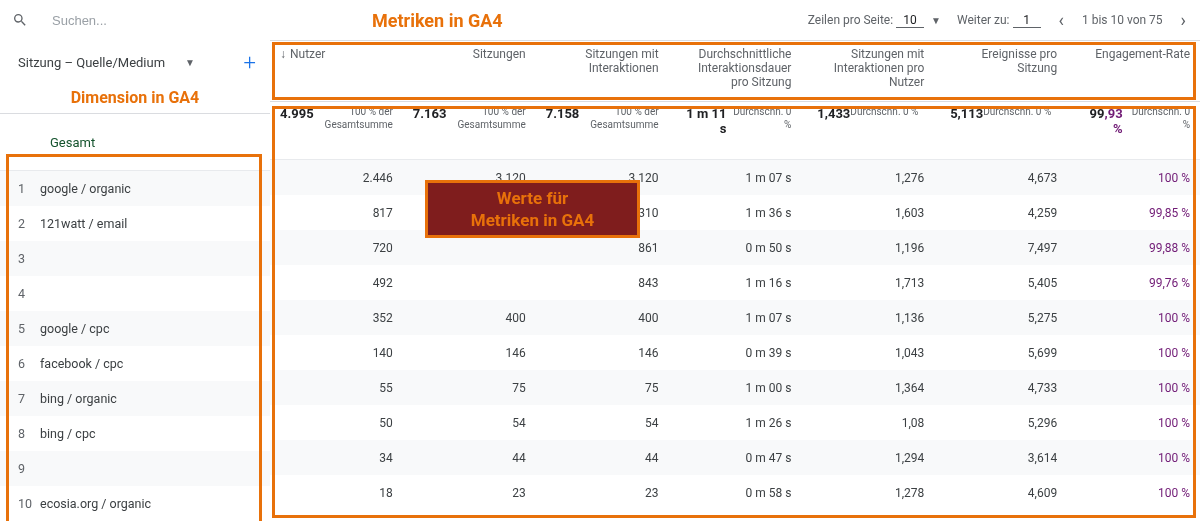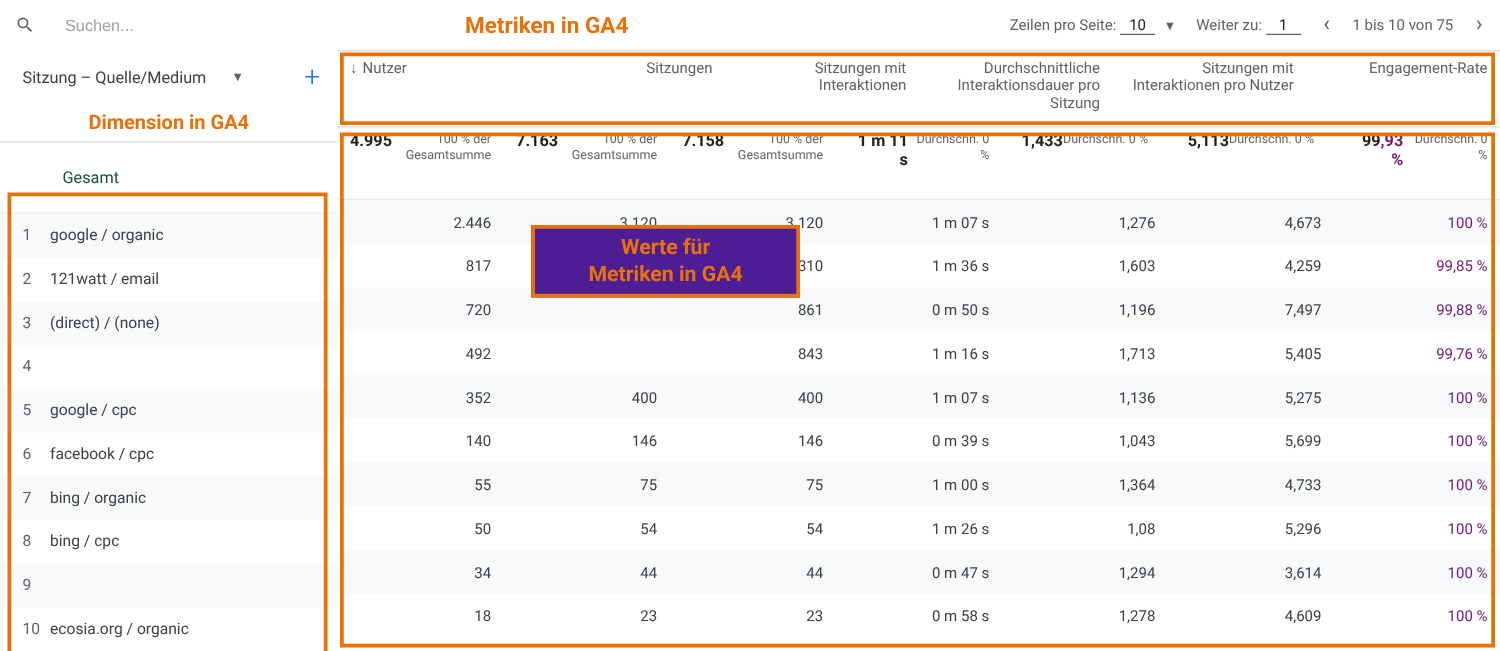--- a/index.html
+++ b/index.html
@@ -187,21 +187,21 @@
 
   
   .box {
     position: absolute;
     border: 3px solid #e8710a;
     pointer-events: none;
   }
   .annot-values {
     position: absolute;
     border: 3px solid #e8710a;
-    background: #4c1d95;
+    background: #7f1d1d;
     color: #e8710a;
     font-weight: 700;
     font-size: 17px;
     text-align: center;
     display: flex;
     flex-direction: column;
     justify-content: center;
     line-height: 1.3;
     z-index: 5;
   }
@@ -255,21 +255,20 @@
         <div class="left-data-row">
           <span class="idx">1</span>
           <span class="dimval">google / organic</span>
         </div>
         <div class="left-data-row">
           <span class="idx">2</span>
           <span class="dimval">121watt / email</span>
         </div>
         <div class="left-data-row">
           <span class="idx">3</span>
-          <span class="dimval">(direct) / (none)</span>
         </div>
         <div class="left-data-row">
           <span class="idx">4</span>
         </div>
         <div class="left-data-row">
           <span class="idx">5</span>
           <span class="dimval">google / cpc</span>
         </div>
         <div class="left-data-row">
           <span class="idx">6</span>
@@ -305,20 +304,23 @@
           <span>Sitzungen</span>
         </div>
         <div class="hcell">
           <span>Sitzungen mit Interaktionen</span>
         </div>
         <div class="hcell">
           <span>Durchschnittliche Interaktionsdauer pro Sitzung</span>
         </div>
         <div class="hcell">
           <span>Sitzungen mit Interaktionen pro Nutzer</span>
+        </div>
+        <div class="hcell">
+          <span>Ereignisse pro Sitzung</span>
         </div>
         <div class="hcell">
           <span>Engagement-Rate</span>
         </div>
       </div>
     <div class="totals-row" id="totals-row">
         <div class="tcell">
           <div class="big">4.995</div>
           <div class="sub">100 % der Gesamtsumme</div>
         </div>

